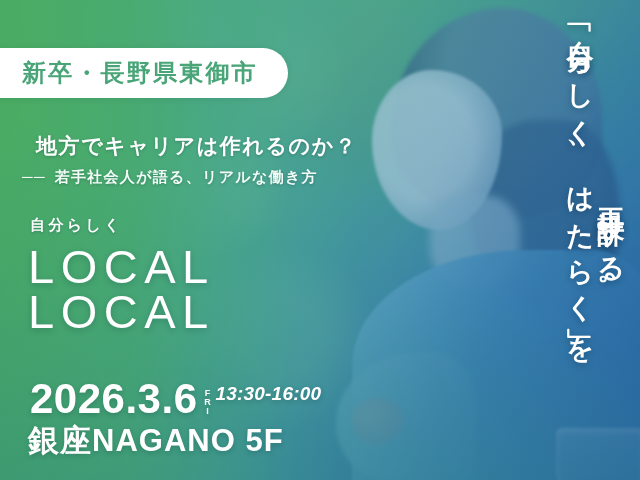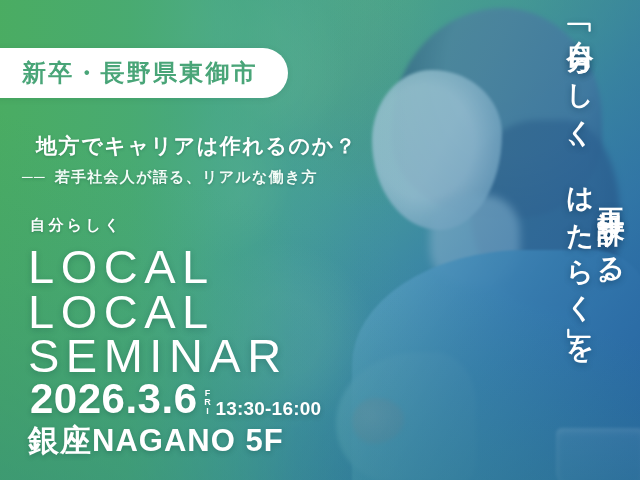--- a/index.html
+++ b/index.html
@@ -232,21 +232,22 @@
     line-height: 1;
     margin: 0 4px 4px 5px;
     height: 28px;
     display: inline-block;
   }
   .date-time {
     font-size: 19px;
     font-weight: 700;
     letter-spacing: 0.2px;
     line-height: 1;
-    margin-bottom: 2px;
+    margin-bottom: 17px;
+    font-style: italic;
   }
   .venue {
     position: absolute;
     left: 28px; top: 420px;
     color: #ffffff;
     font-size: 31px;
     font-weight: 700;
     letter-spacing: 1px;
     text-shadow: 0 2px 5px rgba(18,70,62,0.30);
     white-space: nowrap;
@@ -299,21 +300,20 @@
   </div>
 
   <div class="lead">地方でキャリアは作れるのか？</div>
   <div class="lead-sub">── 若手社会人が語る、リアルな働き方</div>
 
   <div class="region">自分らしく</div>
 
   <div class="title-block">
     <span class="title-line">LOCAL</span>
     <span class="title-line">LOCAL</span>
-    <span class="title-line">SEMINAR</span>
   </div>
 
   <div class="date-row">
     <span class="date-main">2026.3.6</span>
     <span class="date-dow">FRI</span>
     <span class="date-time">13:30-16:00</span>
   </div>
 
   <div class="venue">銀座NAGANO 5F</div>
 

